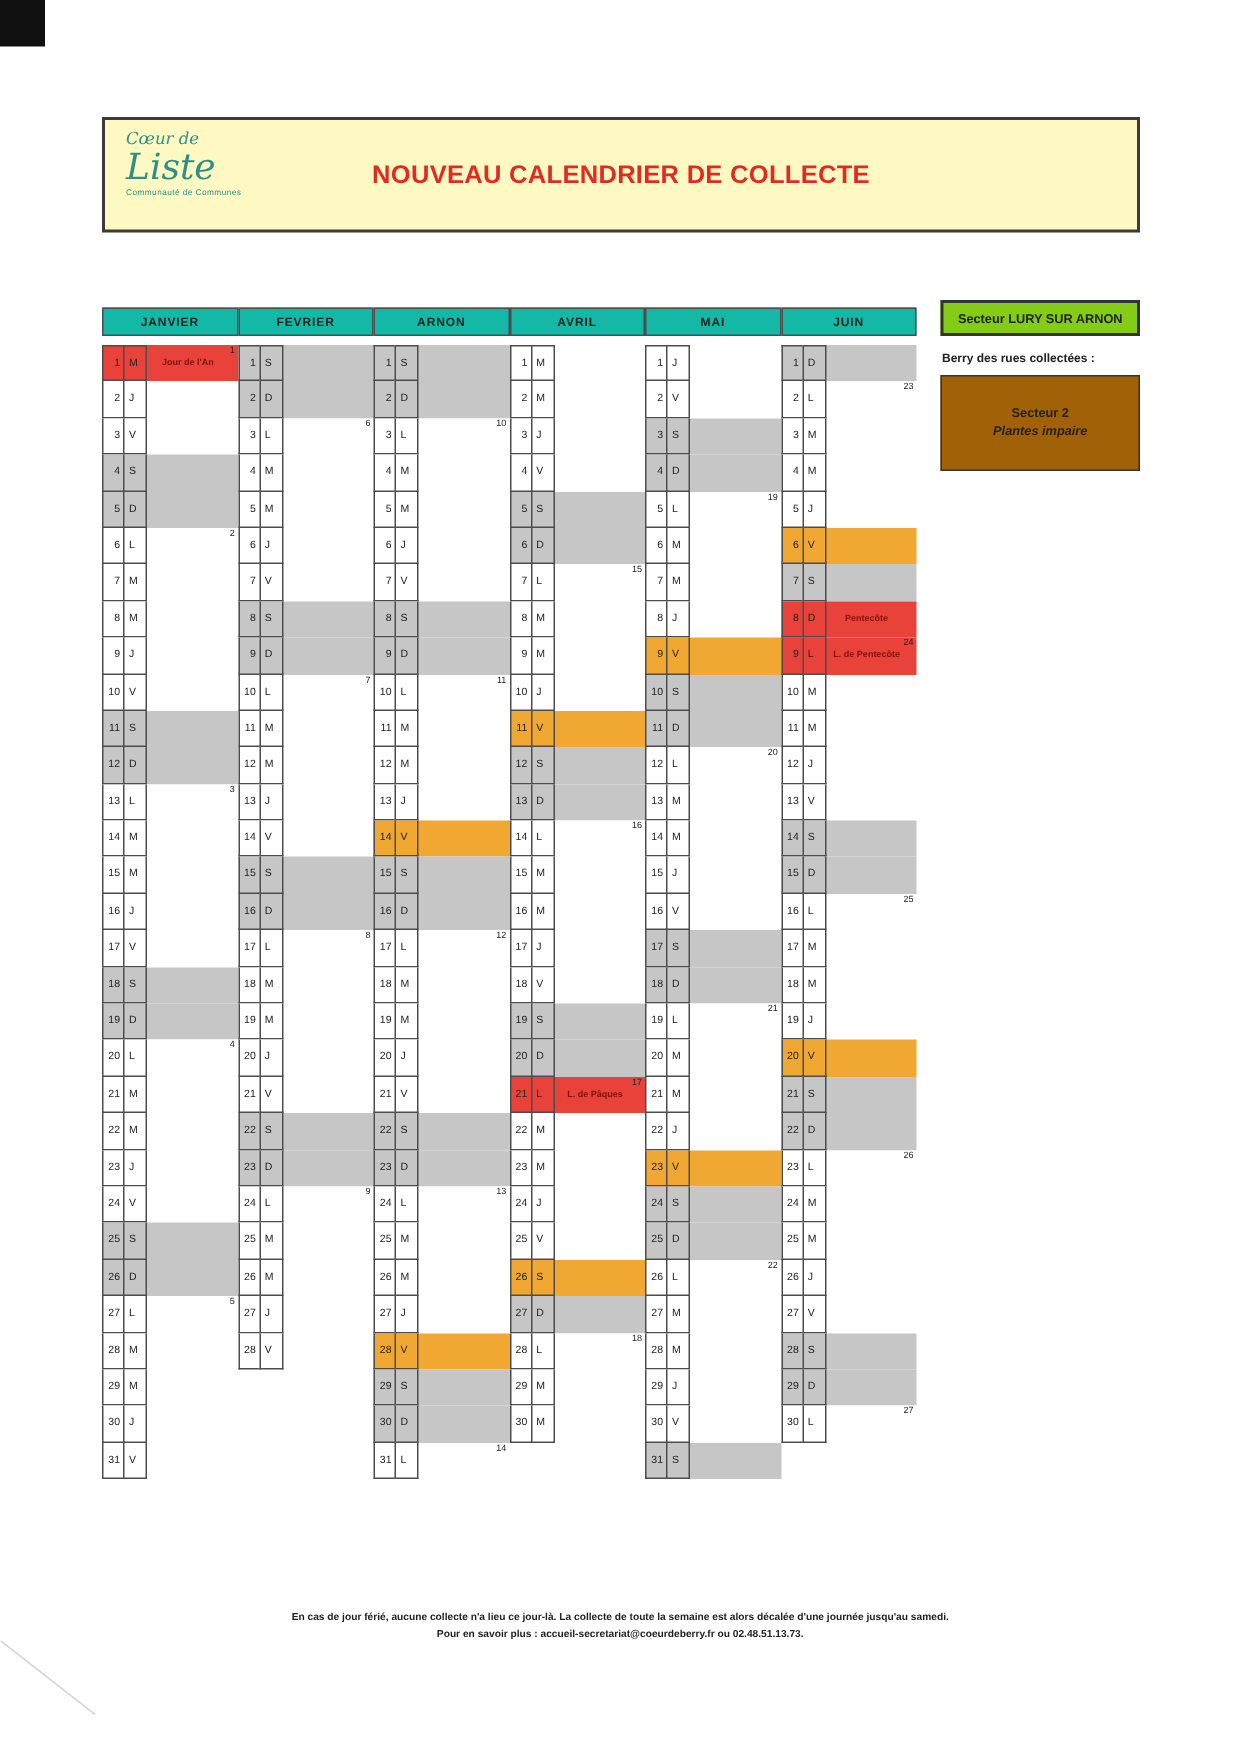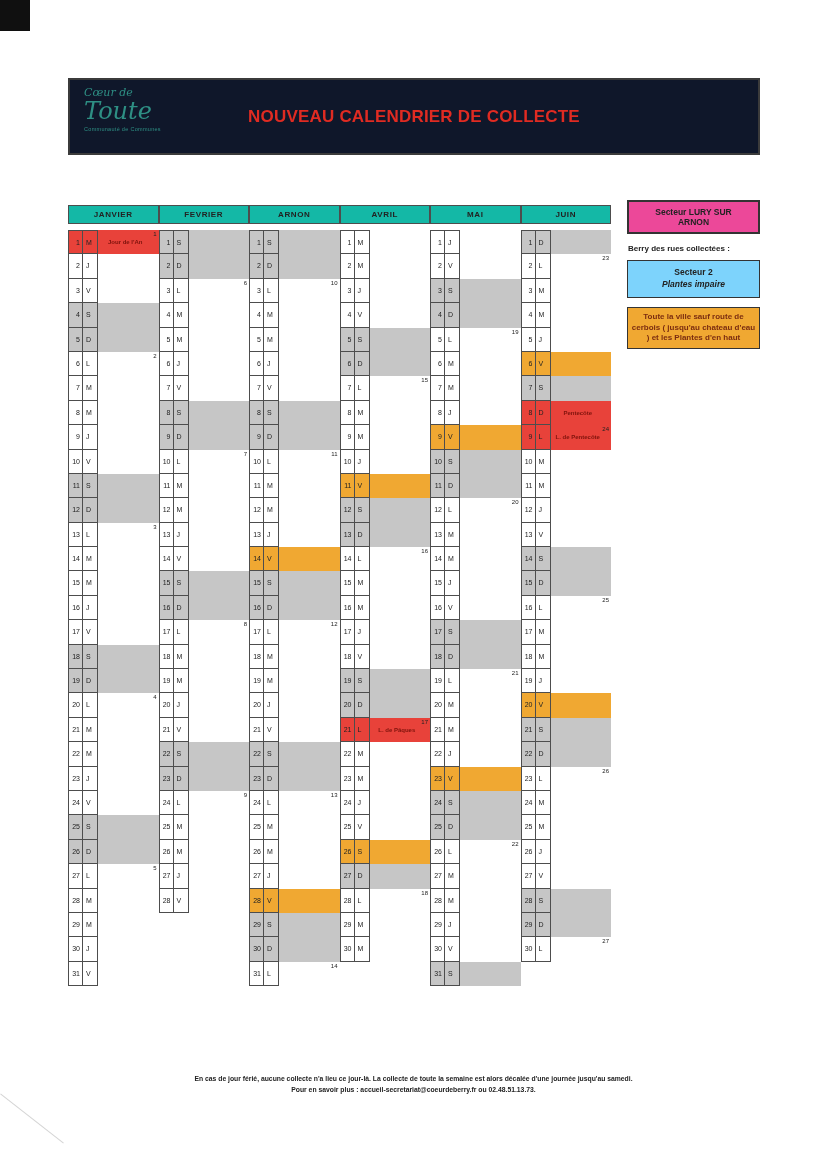--- a/index.html
+++ b/index.html
@@ -11,21 +11,21 @@
   :root{
     --c-holiday:#e8423a; --c-collection:#f0a832; --c-weekend:#c6c6c6;
     --c-title:#e02b22; --c-logo:#2e8f84; --line:#4d4d4d;
   }
   .scan-corner { position:absolute; left:0; top:0; width:30px; height:31px; background:#101010; }
   .scan-line { position:absolute; left:-8px; top:1118px; width:80px; height:1px; background:#d4d4d4; transform:rotate(38deg); }
 
   
   .title-box {
     position:absolute; left:68px; top:78px; width:692px; height:77px;
-    border:2px solid #3b3b3b; background:#0f172a; display:flex; align-items:center; justify-content:center;
+    border:2px solid #3b3b3b; background:#fef9c3; display:flex; align-items:center; justify-content:center;
   }
   .logo { position:absolute; left:14px; top:7px; width:100px; color:var(--c-logo); line-height:1; }
   .logo-line1 { font-family:"DejaVu Serif", serif; font-style:italic; font-size:11px; }
   .logo-line2 { font-family:"DejaVu Serif", serif; font-style:italic; font-size:24px; margin-top:1px; }
   .logo-sub { font-size:5.5px; margin-top:4px; letter-spacing:0.3px; }
   .title-text { text-align:center; color:var(--c-title); font-weight:bold; font-size:17px; line-height:1.5; letter-spacing:0.2px; }
 
   
   .calendar { position:absolute; left:68px; top:205px; display:flex; }
   .month { width:90.5px; }
@@ -50,42 +50,42 @@
   .cell-rest { flex:1; position:relative; }
   .week-num { position:absolute; top:1px; right:2px; font-size:6px; color:#222; }
   .holiday-label {
     position:absolute; left:0; right:6px; top:0; bottom:0;
     display:flex; align-items:center; justify-content:center;
     font-size:6px; font-weight:bold; color:#7e130c; white-space:nowrap;
   }
 
   
   .sidebar { position:absolute; left:627px; top:200px; width:133px; }
-  .sb-box1 { border:2px solid #333; background:#ec4899; padding:5px 18px; text-align:center; font-weight:bold; font-size:8.5px; }
+  .sb-box1 { border:2px solid #333; background:#84cc16; padding:5px 8px; text-align:center; font-weight:bold; font-size:8.5px; }
   .sb-liste { margin:10px 0 7px 1px; font-weight:bold; font-size:8px; }
-  .sb-box2 { border:1px solid #333; background:#7dd3fc; text-align:center; padding:6px 2px; font-weight:bold; font-size:8.5px; line-height:1.4; }
+  .sb-box2 { border:1px solid #333; background:#a16207; text-align:center; padding:19px 2px; font-weight:bold; font-size:8.5px; line-height:1.4; }
   .sb-box2 .impaire { font-style:italic; display:block; }
   .sb-box3 {
     margin-top:9px; border:1px solid #333; background:var(--c-collection); color:#7b2d10;
     text-align:center; font-weight:bold; font-size:8px; padding:4px 3px; line-height:1.35;
   }
 
   
   .footer { position:absolute; left:0; right:0; top:1074px; text-align:center; font-size:6.8px; font-weight:bold; color:#222; line-height:1.55; }
 </style>
 </head>
 <body>
 
 <div class="scan-corner"></div>
 <div class="scan-line"></div>
 
 <div class="title-box">
   <div class="logo">
     <div class="logo-line1">Cœur de</div>
-    <div class="logo-line2">Toute</div>
+    <div class="logo-line2">Liste</div>
     <div class="logo-sub">Communauté de Communes</div>
   </div>
   <div class="title-text">
     <div>NOUVEAU CALENDRIER DE COLLECTE</div>
   </div>
 </div>
 
 <div class="calendar">
     <div class="month">
       <div class="month-header">JANVIER</div>
@@ -1083,19 +1083,18 @@
     </div>
   </div>
 
 <div class="sidebar">
   <div class="sb-box1">Secteur LURY SUR ARNON</div>
   <div class="sb-liste">Berry des rues collectées :</div>
   <div class="sb-box2">
     <span>Secteur 2</span>
     <span class="impaire">Plantes impaire</span>
   </div>
-  <div class="sb-box3">Toute la ville sauf route de cerbois ( jusqu'au chateau d'eau ) et les Plantes d'en haut</div>
 </div>
 
 <div class="footer">
   <div>En cas de jour férié, aucune collecte n'a lieu ce jour-là. La collecte de toute la semaine est alors décalée d'une journée jusqu'au samedi.</div>
   <div>Pour en savoir plus : accueil-secretariat@coeurdeberry.fr ou 02.48.51.13.73.</div>
 </div>
 
 </body></html>

